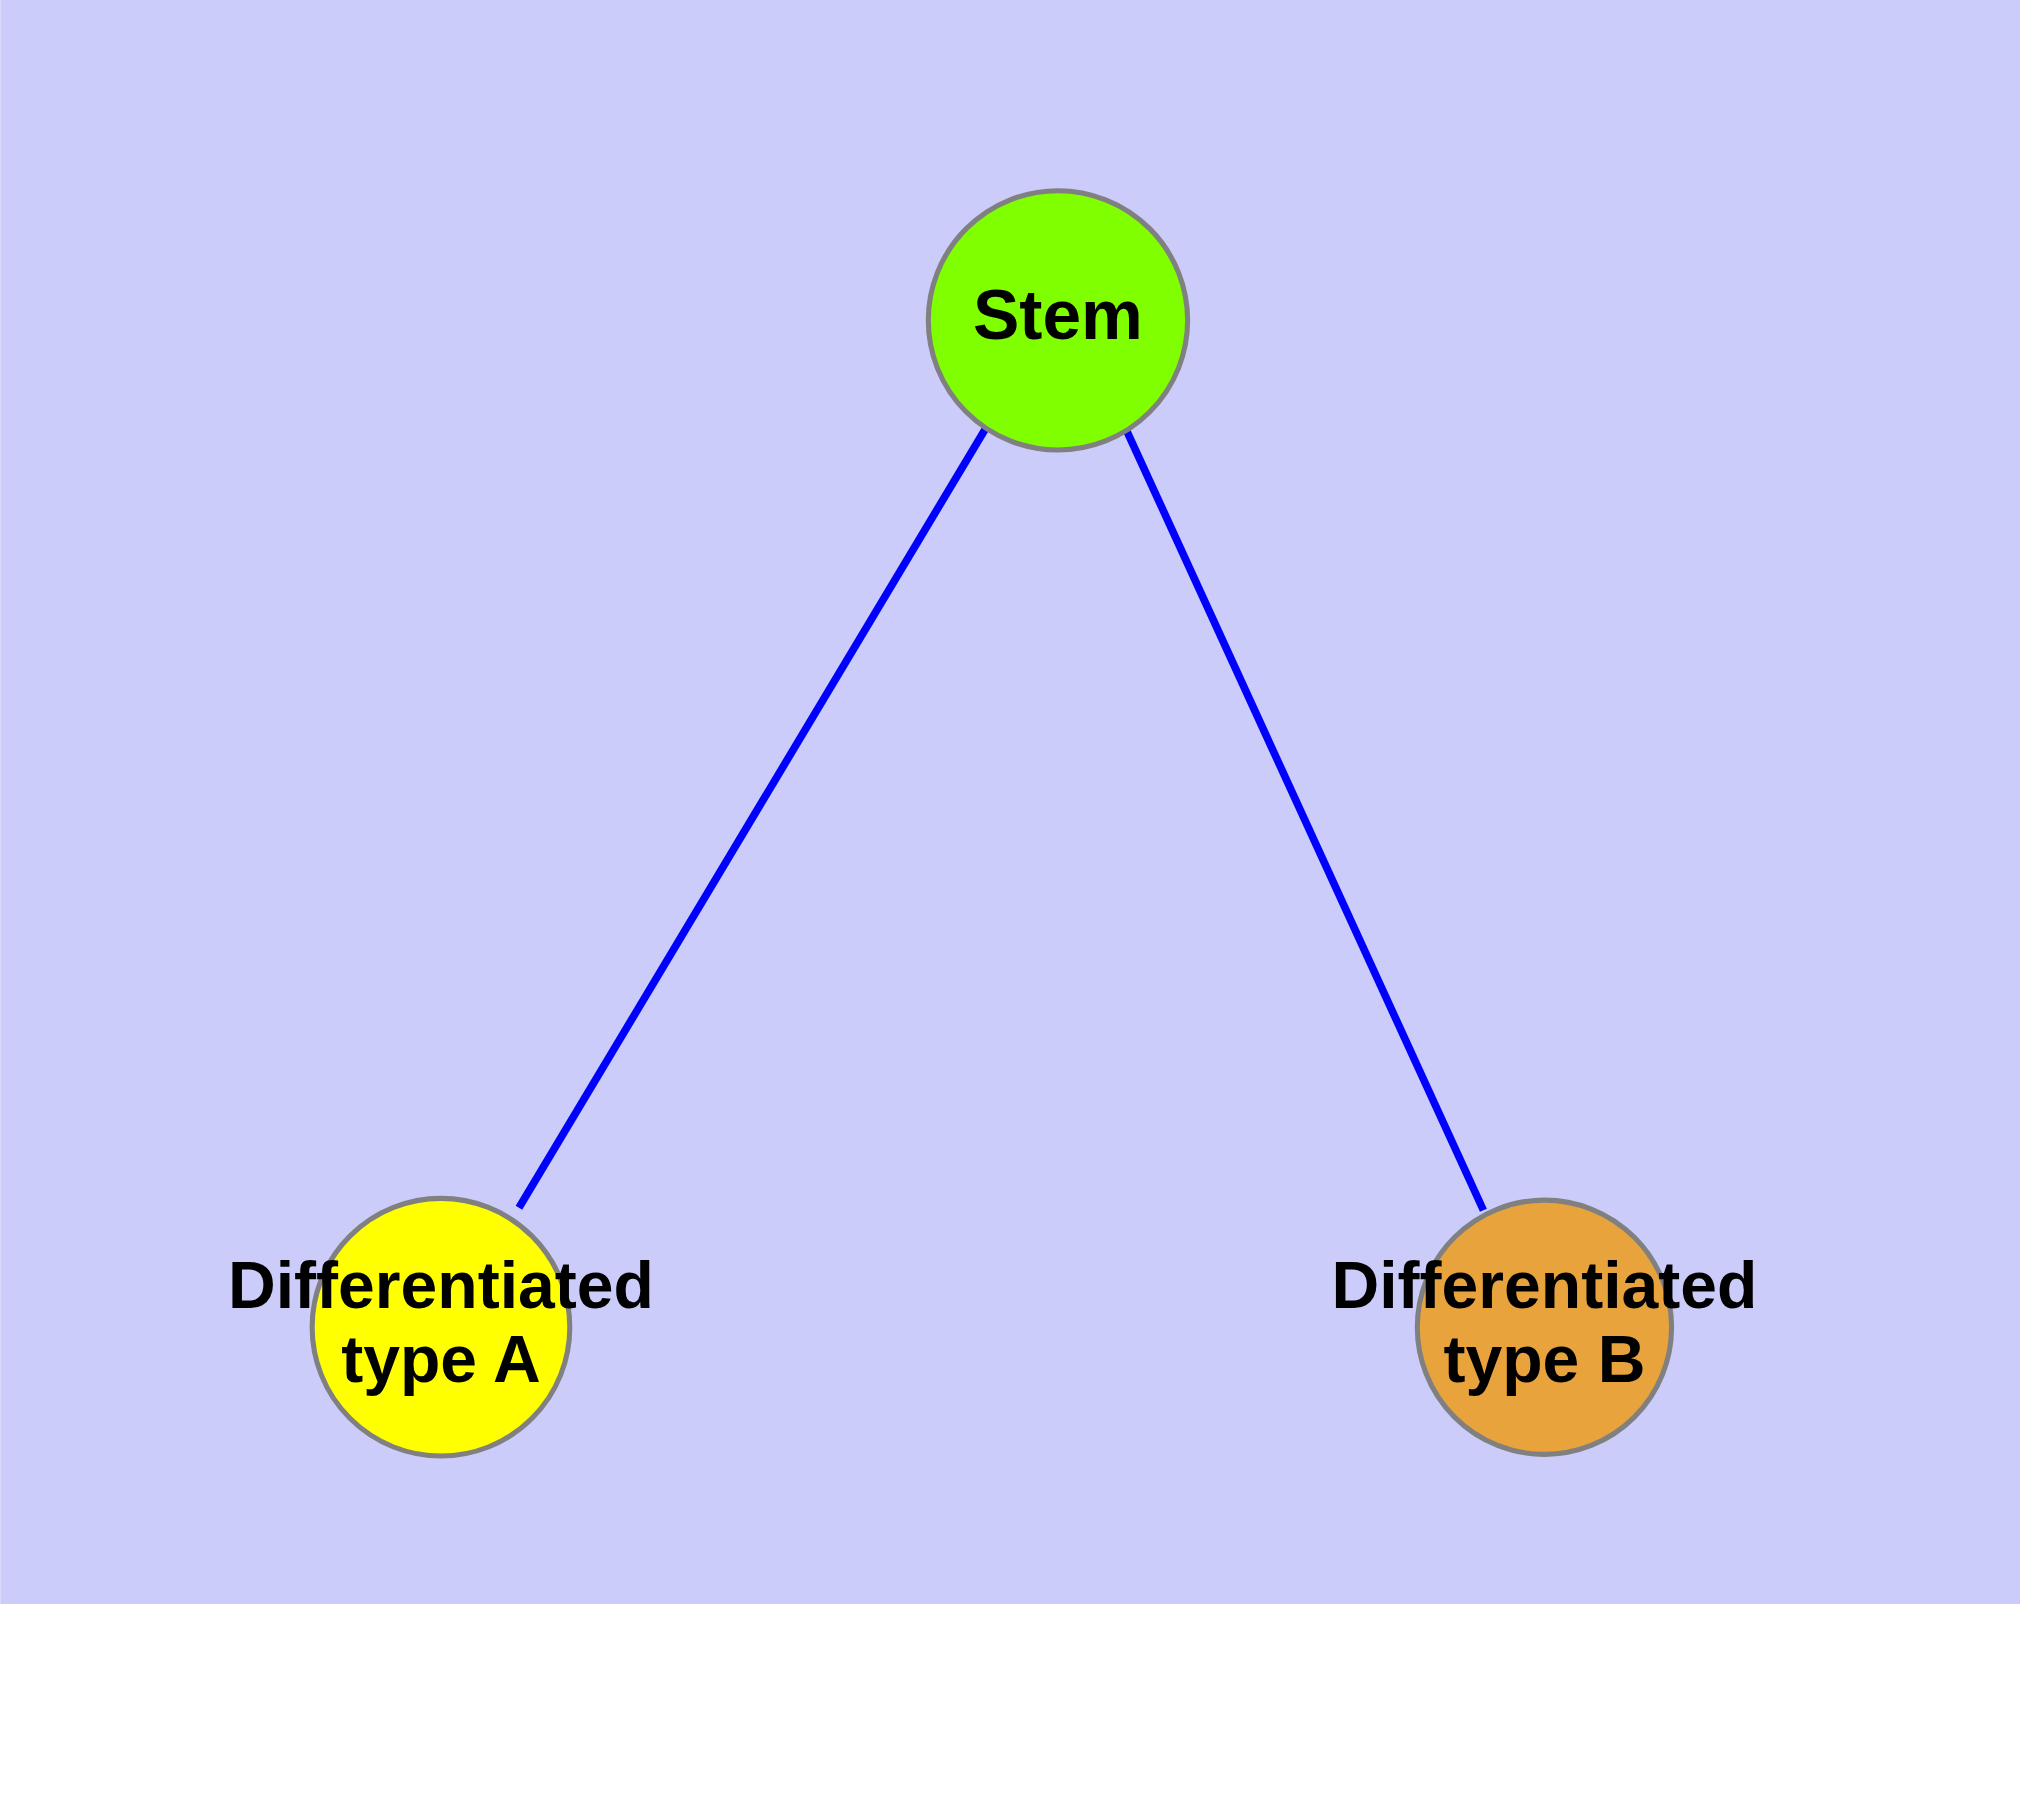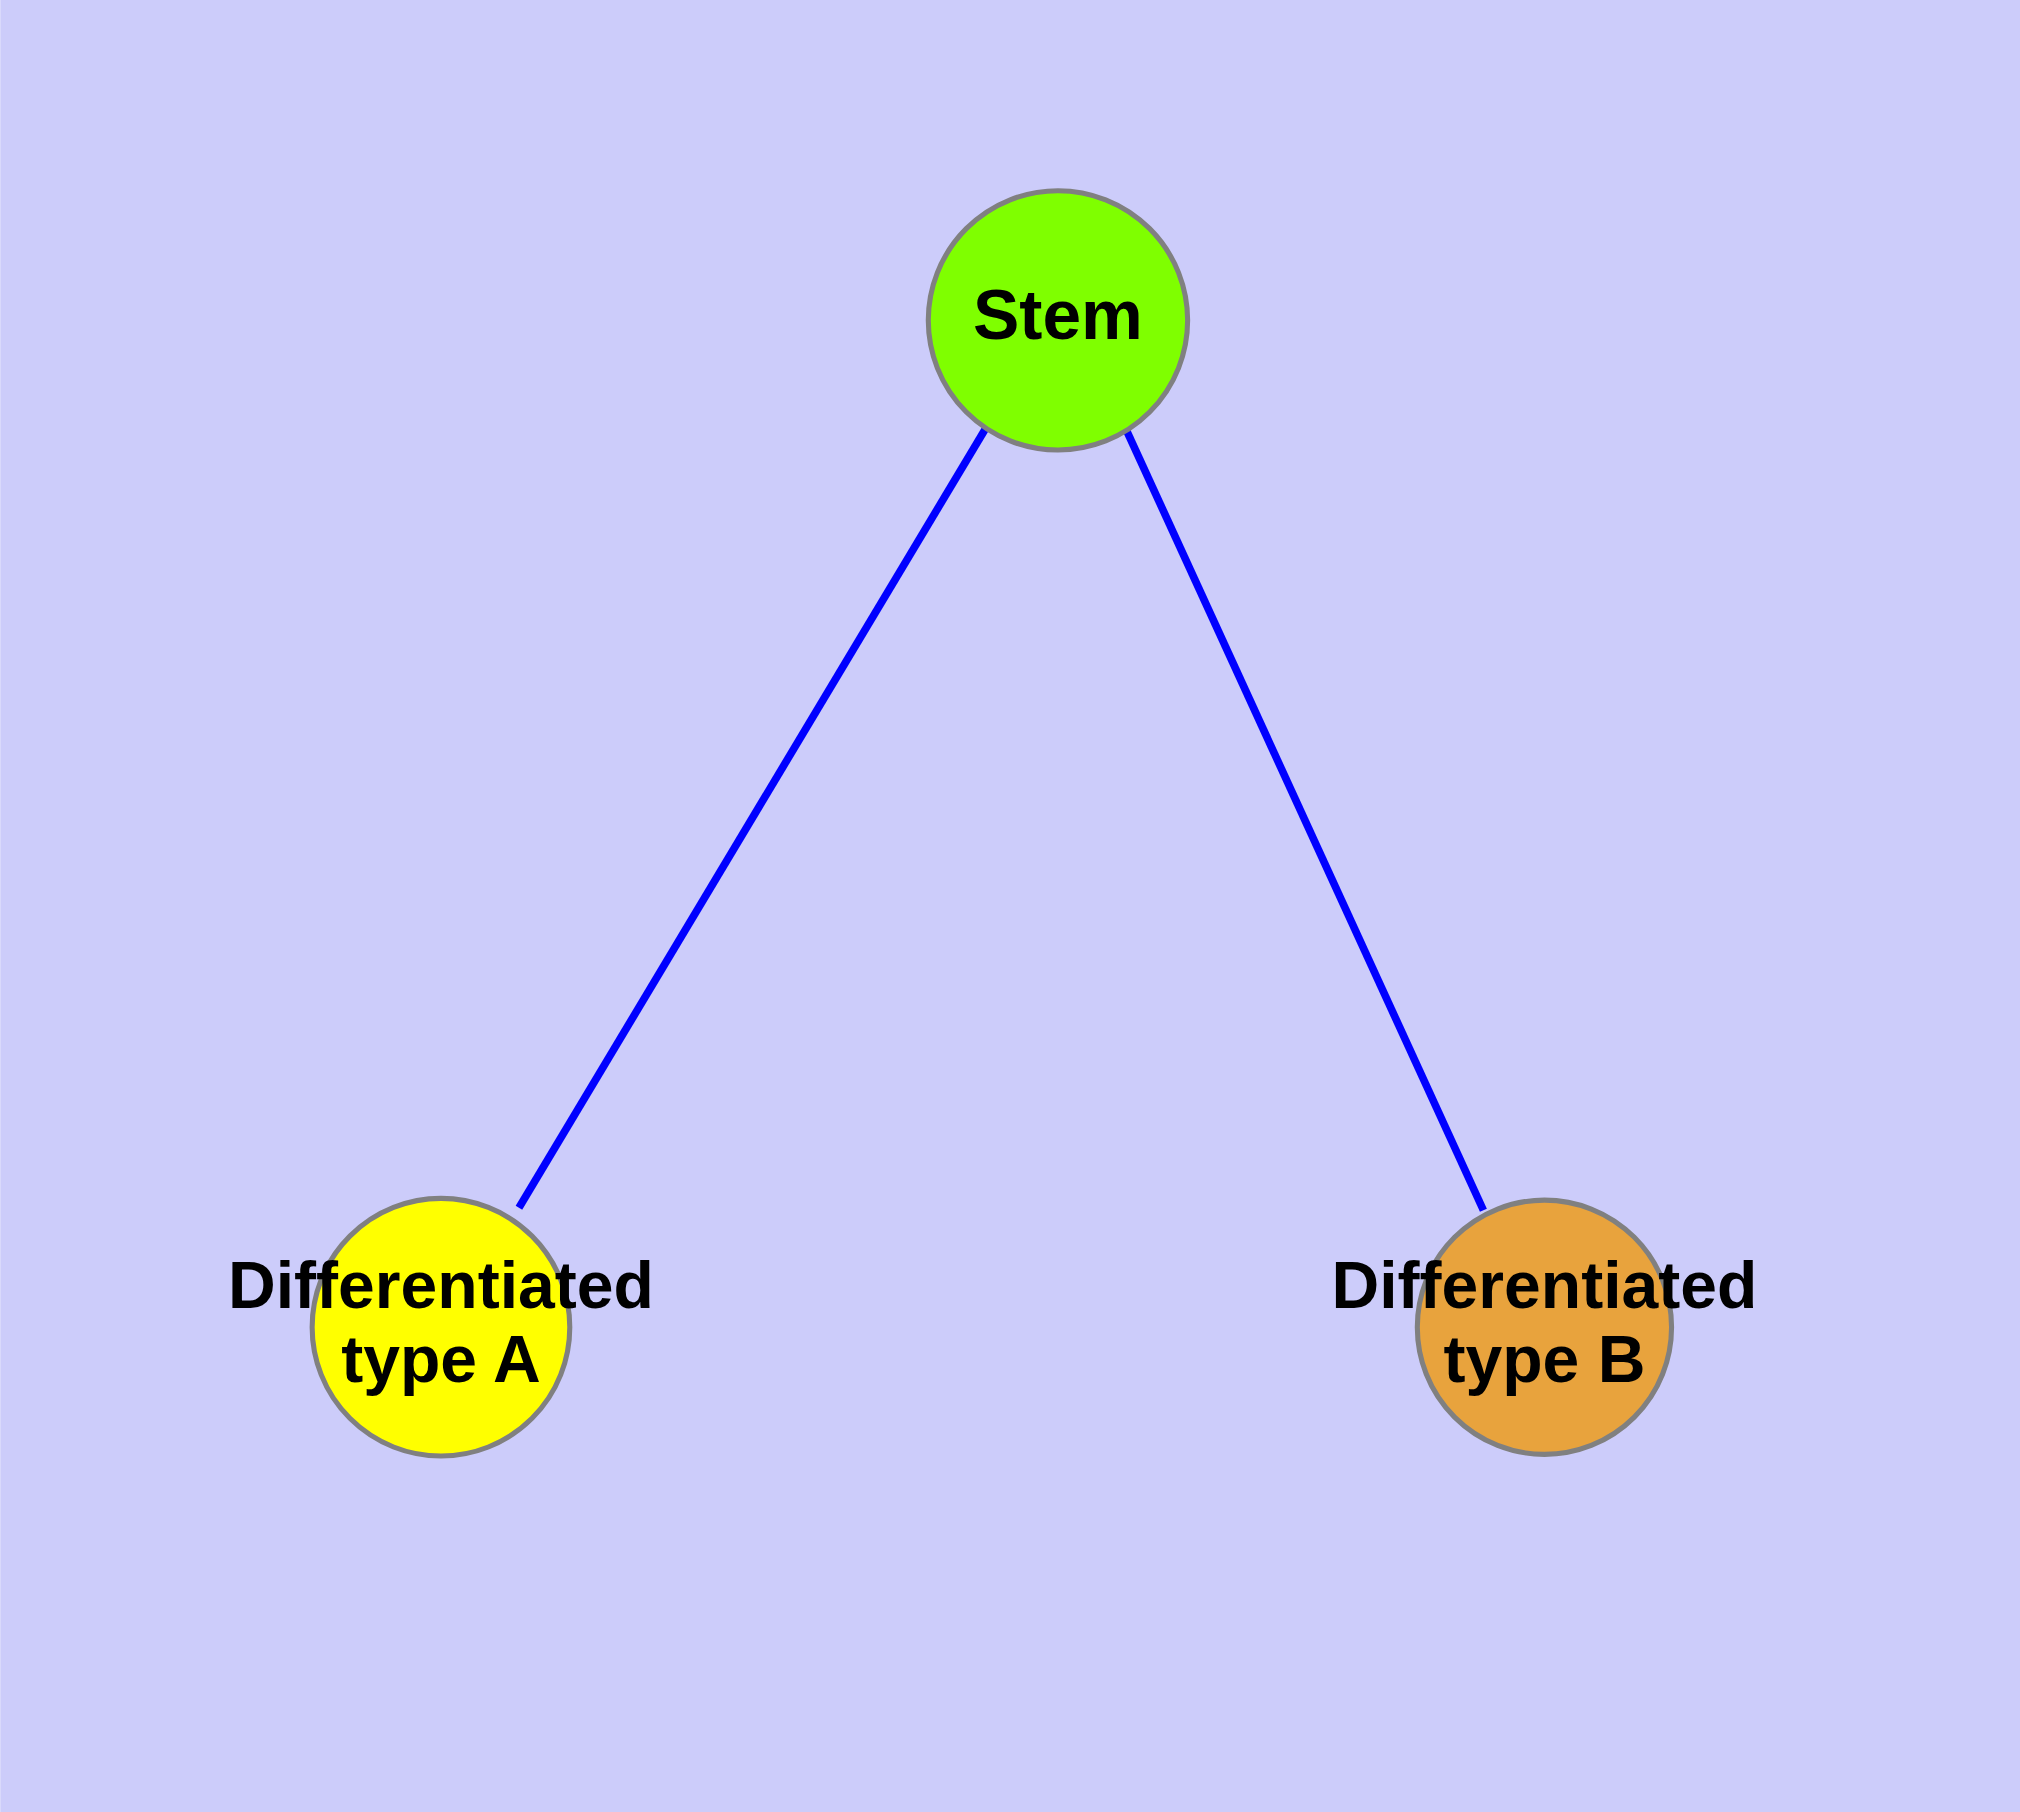--- a/index.html
+++ b/index.html
@@ -28,21 +28,21 @@
     font-weight: bold;
     fill: #000000;
     text-anchor: middle;
     dominant-baseline: middle;
     paint-order: normal;
   }
 </style>
 </head>
 <body>
 
-<div id="stage" style="width: 2021px; height: 1812px;">
+<div id="stage" style="width: 2021px; height: 1604px;">
   <svg id="graph-canvas" viewBox="0 0 2384 2138" style="width: 2021px; height: 1812px;">
 
     <rect id="bg-rect" x="0" y="0" width="2384" height="2138" fill="#ccccfa"></rect>
 
     <g id="edges-layer">
         <line x1="1163" y1="505" x2="612" y2="1425" stroke="#0000ff" stroke-width="9" stroke-linecap="butt"></line>
         <line x1="1329" y1="508" x2="1750" y2="1428" stroke="#0000ff" stroke-width="9" stroke-linecap="butt"></line>
       </g>
     <g id="nodes-layer">
         <circle cx="1248" cy="378" r="153" fill="#7fff00" stroke="#808080" stroke-width="6"></circle>

